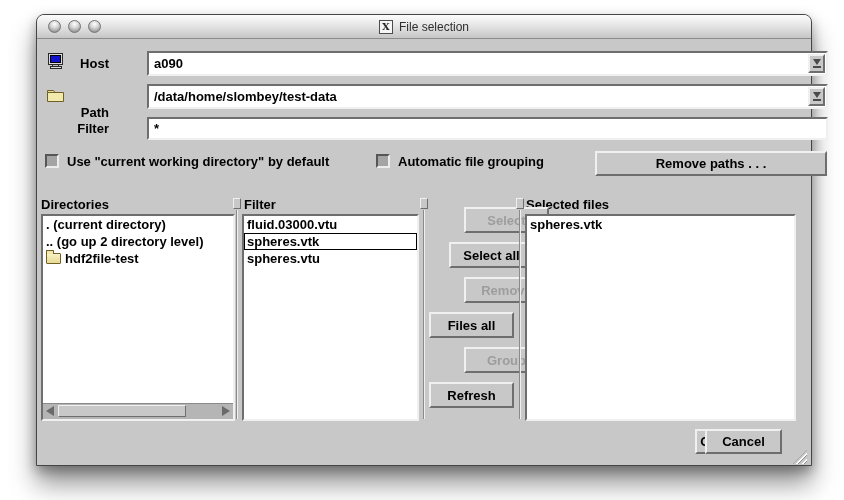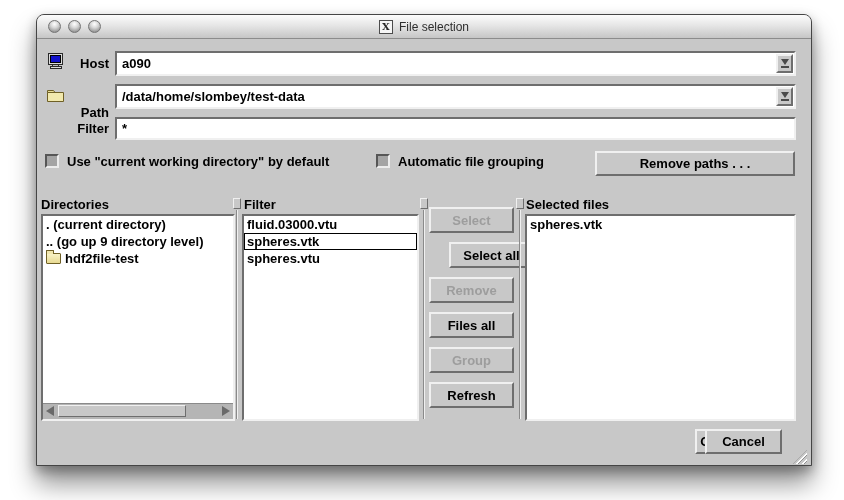--- a/index.html
+++ b/index.html
@@ -21,24 +21,24 @@
   .title-wrap { margin:0 auto; display:flex; align-items:center; gap:6px;
                 font-size:12px; color:#2e2e2e; }
   .x-icon { width:14px; height:14px; background:#f6f6f6; border:1px solid #4c4c4c;
             box-sizing:border-box; display:flex; align-items:center; justify-content:center;
             font:700 10px "DejaVu Serif", serif; color:#2a2a2a; }
   .sunken  { background:#ffffff; border:2px solid; border-color:#6e6e6e #f0f0f0 #f0f0f0 #6e6e6e; box-sizing:border-box; }
   .blabel  { font-weight:700; font-size:13px; color:#000; }
   .btn { position:absolute; display:flex; align-items:center; justify-content:center;
          background:#c8c8c8; border:2px solid; border-color:#f0f0f0 #6e6e6e #6e6e6e #f0f0f0;
          box-sizing:border-box; font-weight:700; font-size:13px; color:#000; cursor:default; }
-  .btn.disabled { color:#9d9d9d; }
+  .btn.disabled { color:#9d9d9d;margin-left:35px; }
 
   .field { position:absolute; height:25px; padding:3px 5px; font-weight:700; font-size:13px;
-           white-space:nowrap; overflow:hidden; }
+           white-space:nowrap; overflow:hidden;margin-left:32px; }
   .combo { position:absolute; right:1px; top:1px; width:17px; height:19px;
            background:#c8c8c8; border:2px solid; border-color:#f0f0f0 #6e6e6e #6e6e6e #f0f0f0;
            box-sizing:border-box; display:flex; flex-direction:column; align-items:center;
            justify-content:center; gap:1px; }
   .combo .tri { width:0; height:0; border-left:4px solid transparent; border-right:4px solid transparent;
                 border-top:6px solid #4a4a4a; }
   .combo .dash { width:8px; height:2px; background:#4a4a4a; }
 
   .row-label { position:absolute; width:48px; text-align:right; }
 
@@ -132,33 +132,33 @@
 
     <div class="row-label blabel" style="left:24px; top:106px;">Filter</div>
     <div class="field sunken" style="left:78px; top:102px; width:681px; height:23px; padding-top:2px;">
       <span>*</span>
     </div>
 
     <div class="checkbox" style="left:8px; top:139px;"></div>
     <div class="blabel" style="position:absolute; left:30px; top:139px;">Use "current working directory" by default</div>
     <div class="checkbox" style="left:339px; top:139px;"></div>
     <div class="blabel" style="position:absolute; left:361px; top:139px;">Automatic file grouping</div>
-    <button class="btn" style="left:558px; top:136px; width:200px; height:25px;">Remove paths . . .</button>
+    <button class="btn" style="left:558px; top:136px; width:232px; height:25px;">Remove paths . . .</button>
 
     <div class="panel-label blabel" style="left:4px;   top:182px;">Directories</div>
     <div class="panel-label blabel" style="left:207px; top:182px;">Filter</div>
     <div class="panel-label blabel" style="left:489px; top:182px;">Selected files</div>
 
     <div class="listbox sunken" style="left:4px; width:194px;">
       <div>
           <div class="list-item">
             <span>. (current directory)</span>
           </div>
           <div class="list-item">
-            <span>.. (go up 9 directory level)</span>
+            <span>.. (go up 2 directory level)</span>
           </div>
           <div class="list-item">
             <span class="folder-glyph"></span>
             <span>hdf2file-test</span>
           </div>
         </div>
       <div class="hscroll">
         <div class="hs-arrow left"></div>
         <div class="hs-thumb"></div>
         <div class="hs-arrow right"></div>

